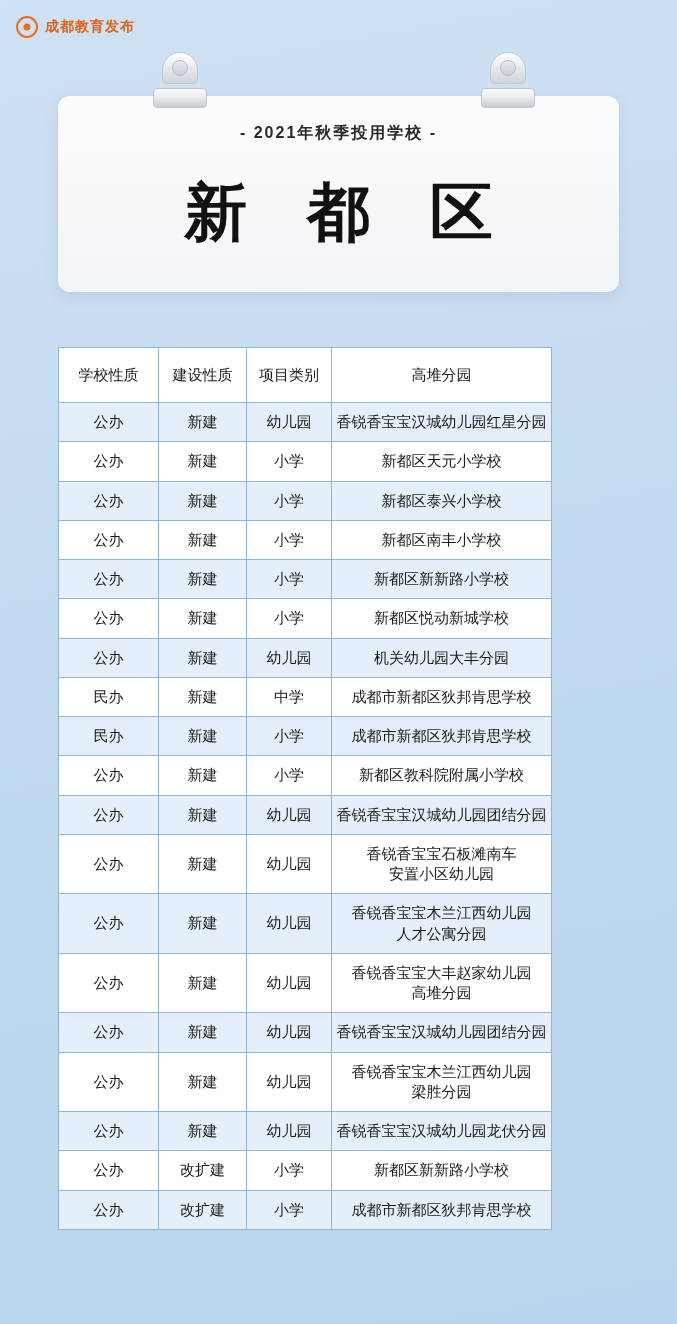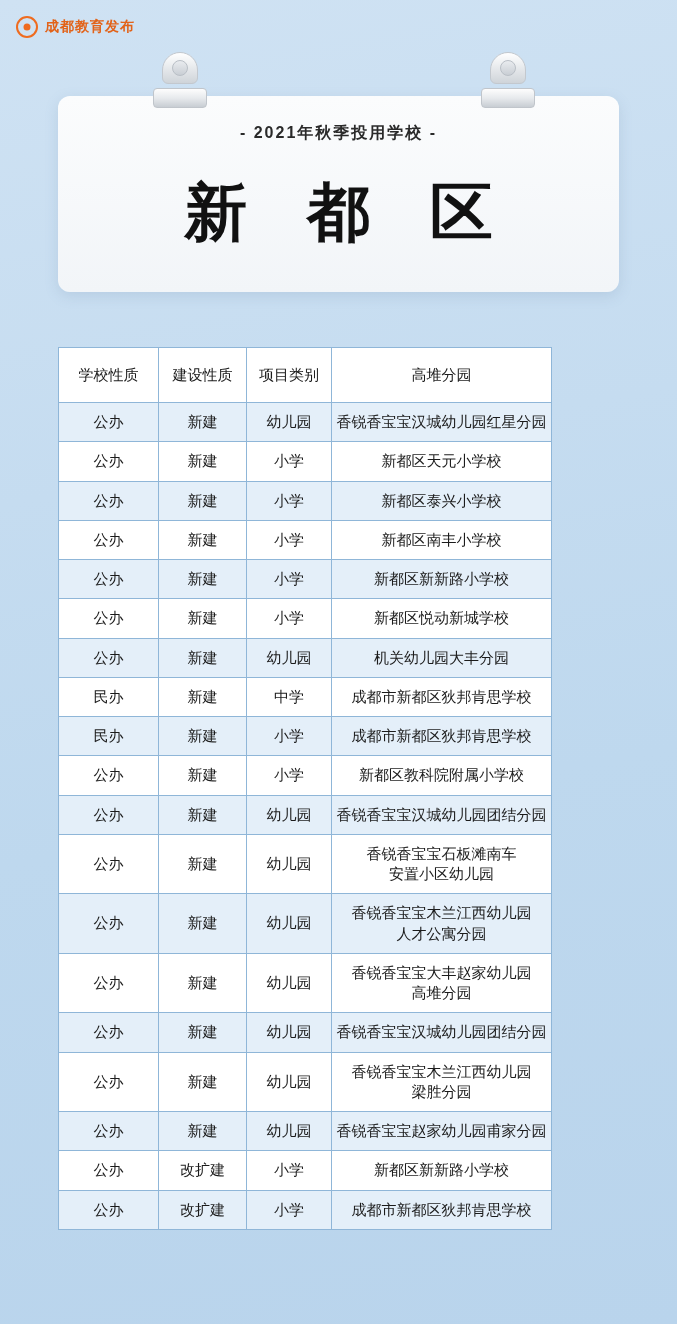--- a/index.html
+++ b/index.html
@@ -293,21 +293,21 @@
         <tr>
           <td>公办</td>
           <td>新建</td>
           <td>幼儿园</td>
           <td>香锐香宝宝木兰江西幼儿园<br>梁胜分园</td>
         </tr>
         <tr class="alt">
           <td>公办</td>
           <td>新建</td>
           <td>幼儿园</td>
-          <td>香锐香宝宝赵家幼儿园甫家分园</td>
+          <td>香锐香宝宝汉城幼儿园龙伏分园</td>
         </tr>
         <tr>
           <td>公办</td>
           <td>改扩建</td>
           <td>小学</td>
           <td>新都区新新路小学校</td>
         </tr>
         <tr class="alt">
           <td>公办</td>
           <td>改扩建</td>

